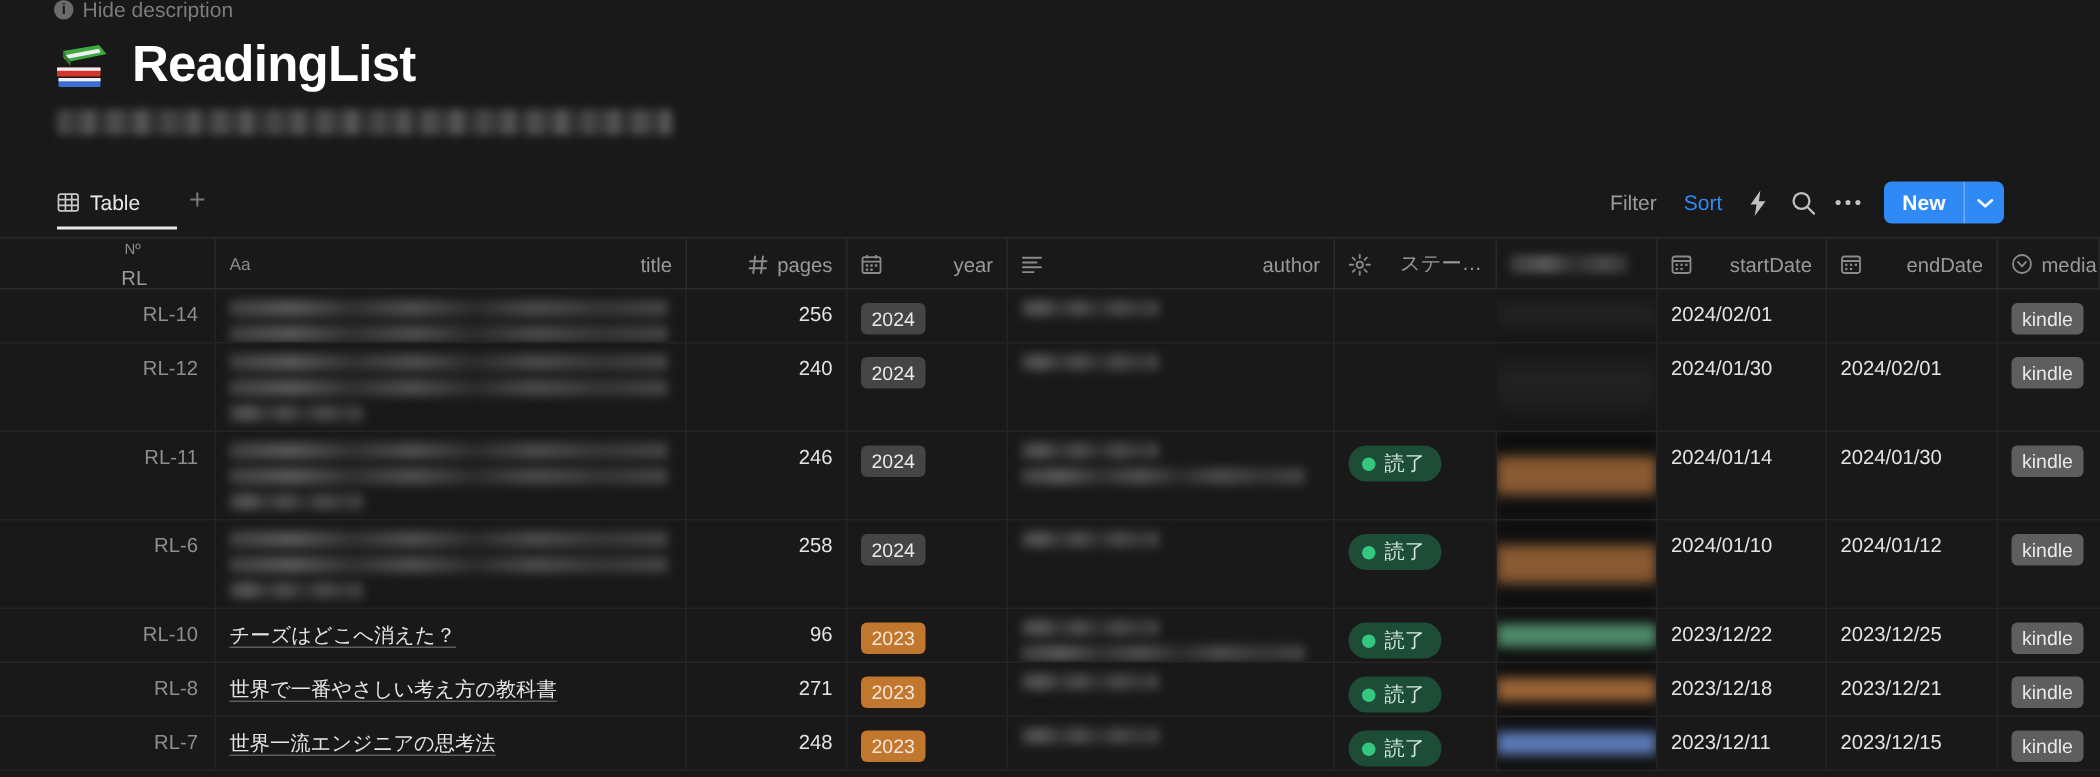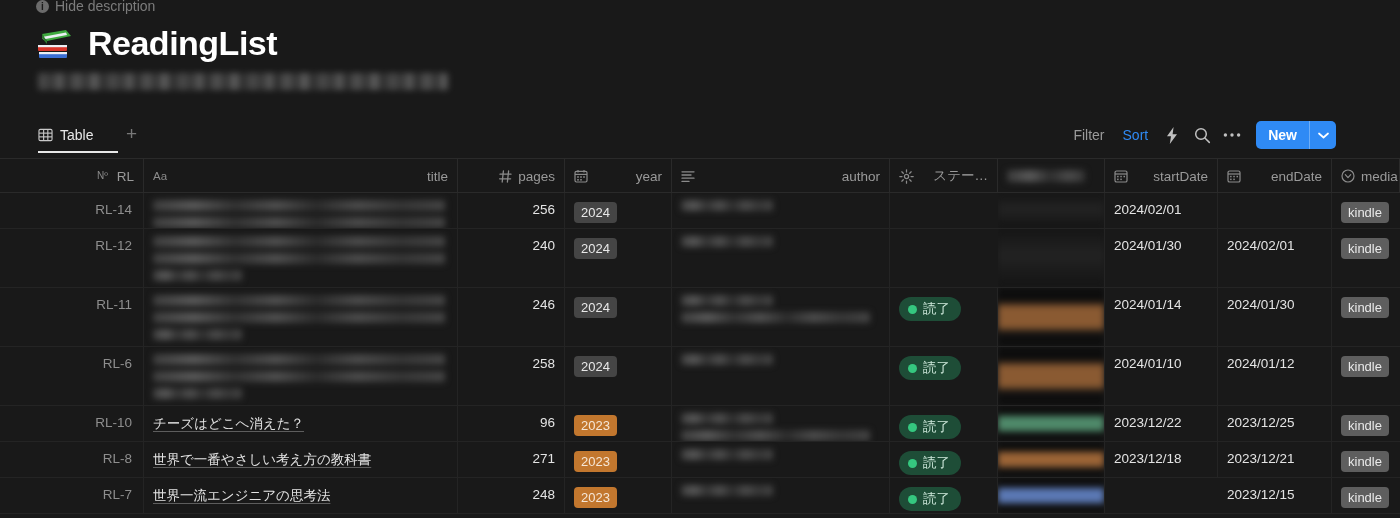--- a/index.html
+++ b/index.html
@@ -248,21 +248,21 @@
       <div class="new-btn-caret">
         <svg width="11" height="7" viewBox="0 0 11 7" fill="none" stroke="#fff" stroke-width="1.7" stroke-linecap="round" stroke-linejoin="round">
             <polyline points="1,1.5 5.5,5.5 10,1.5"></polyline>
           </svg>
       </div>
     </div>
   </div>
 
   <div class="table">
     <div class="t-header" id="t-header">
-        <div class="th num" style="left: 36px; width: 108px;">
+        <div class="th num" style="left: 36px; width: 108px; flex-direction: column;">
           <span class="th-icon">
             <svg width="14" height="12" viewBox="0 0 14 12" fill="#8b8b8b">
               <text x="0" y="9" font-size="10" font-family="Liberation Sans" fill="#8b8b8b">Nº</text>
             </svg>
           </span>
           <span>RL</span>
         </div>
         <div class="th" style="left: 144px; width: 314px;">
           <span class="th-icon">
             <svg width="16" height="12" viewBox="0 0 16 12">
@@ -526,19 +526,20 @@
               <div class="bl" style="width: 46%;"></div>
             </div>
           </div>
           <div class="cell" style="left: 890px; width: 108px;"><span class="status green">
               <span class="dot"></span>
               <span>読了</span>
             </span></div>
           <div class="cell" style="left: 998px; width: 107px; padding: 0px;">
             <div class="thumb" style="left: 0px; width: 100%; background: linear-gradient(rgb(13, 13, 13) 0%, rgb(13, 13, 13) 22%, rgb(91, 121, 181) 34%, rgb(91, 121, 181) 66%, rgb(17, 17, 17) 78%, rgb(12, 12, 12) 100%);"></div>
           </div>
+          <div class="cell" style="left: 1105px; width: 113px;">2023/12/11</div>
           <div class="cell" style="left: 1218px; width: 114px;">2023/12/15</div>
           <div class="cell" style="left: 1332px; width: 68px; border-right: none;"><span class="badge media">kindle</span></div>
         </div>
       </div>
   </div>
 
 </div>
 
 </body></html>

